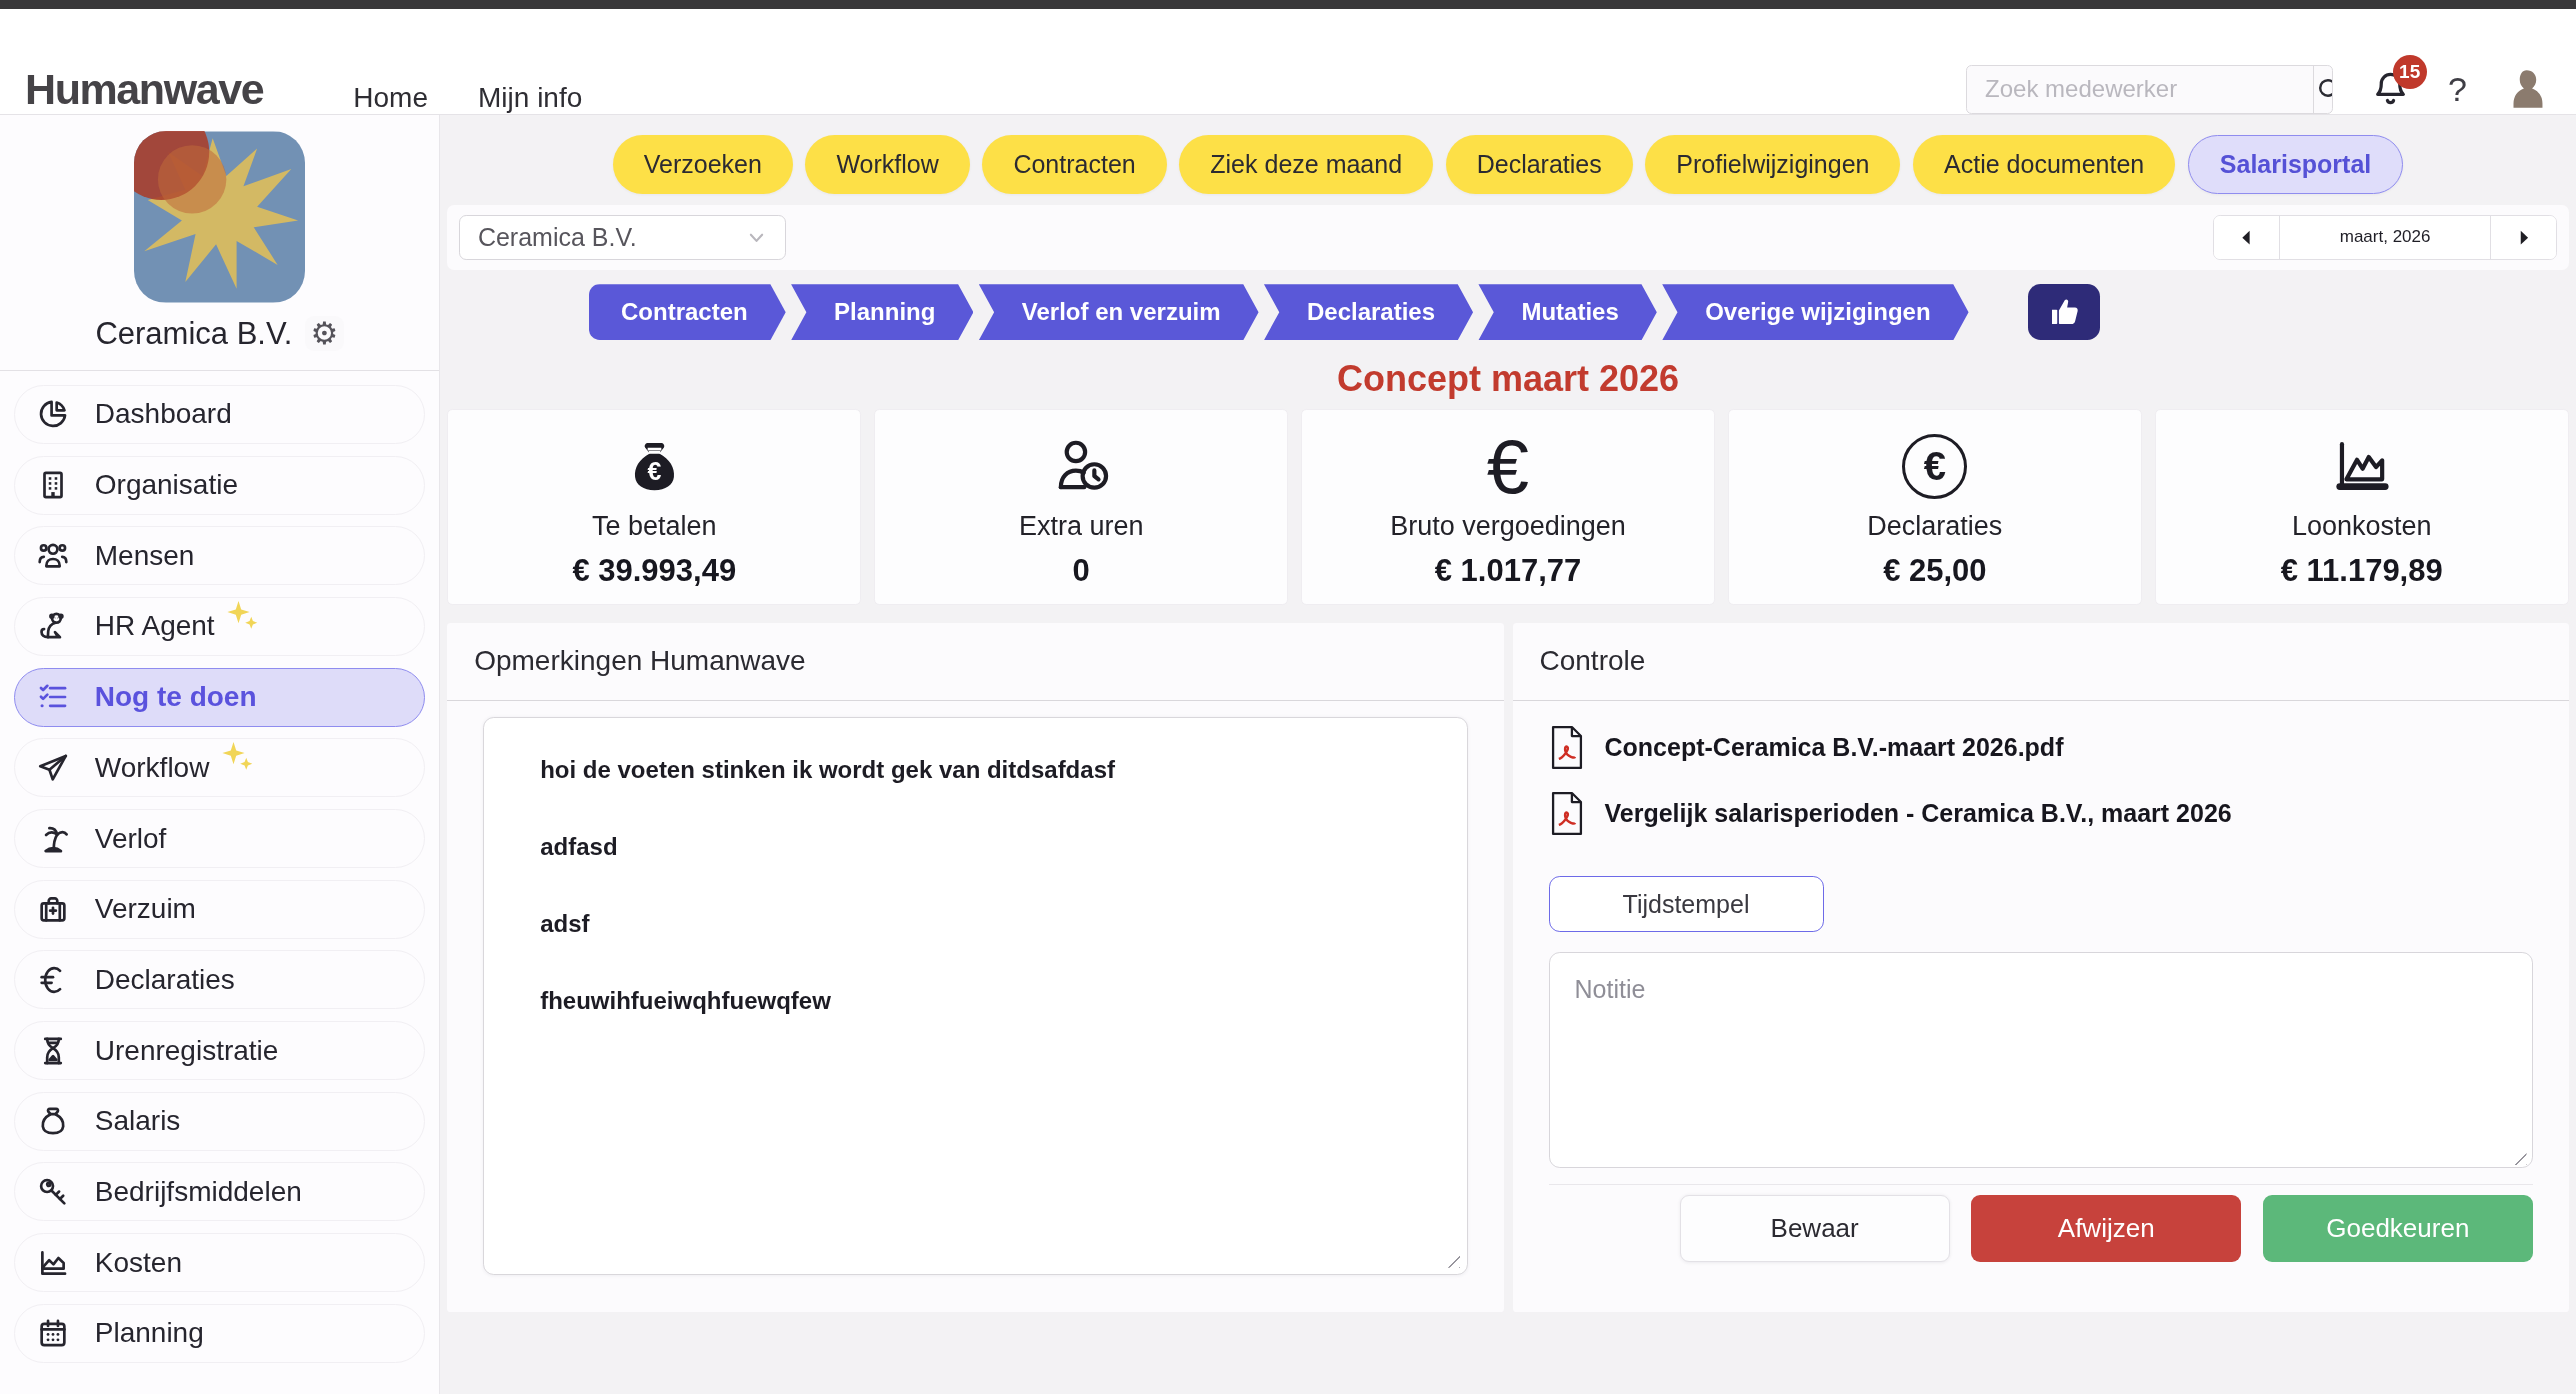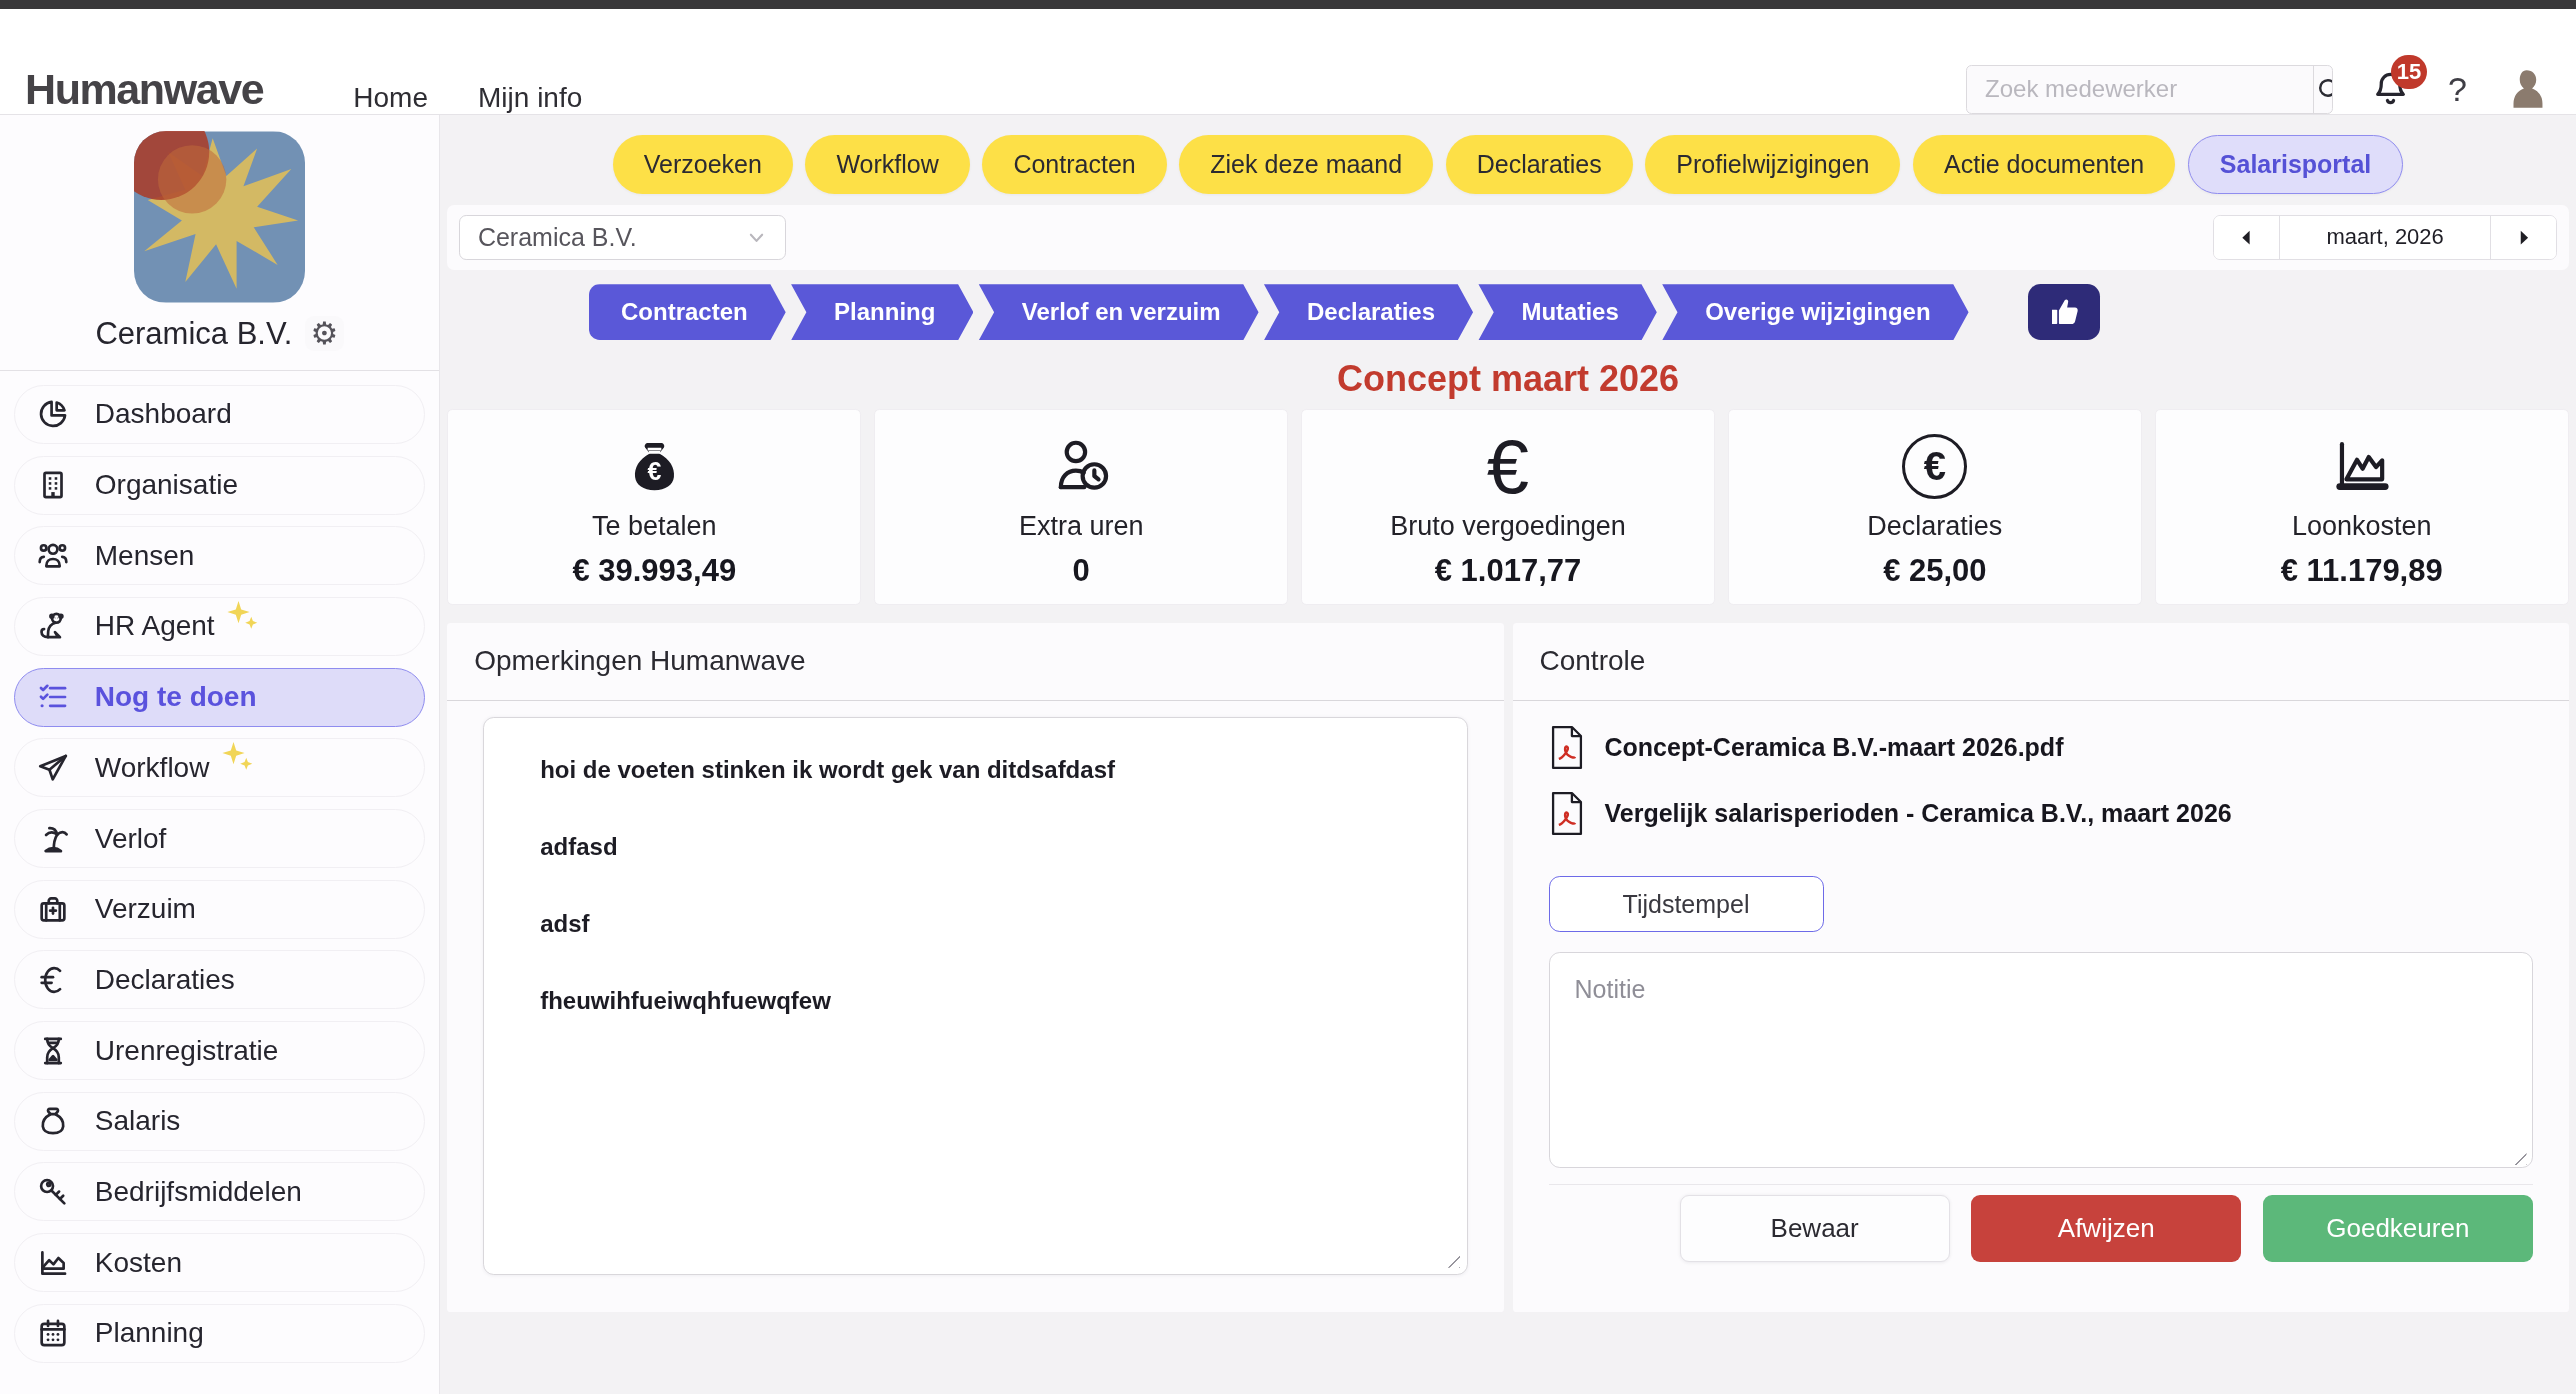--- a/index.html
+++ b/index.html
@@ -17,21 +17,21 @@
   .header-right { margin-left:auto; display:flex; align-items:center; gap:34px; }
   .search { display:flex; align-items:stretch; width:367px; height:49px;
     border:1.4px solid #dcdade; border-radius:5.4px; background:#fbfafc; overflow:hidden; }
   .search input { flex:1; border:none; outline:none; background:transparent;
     font-size:24px; padding:0 18px; color:#57555c; font-family:inherit; }
   .search input::placeholder { color:#b9b7be; }
   .search-btn { width:65px; border:none; border-left:1.4px solid #dcdade; background:transparent;
     display:flex; align-items:center; justify-content:center; cursor:pointer; }
   .bell { position:relative; width:47px; height:47px; display:flex; align-items:center; justify-content:center; cursor:pointer; }
   .badge { position:absolute; top:-10.8px; right:-12.6px; min-width:34px; height:34px; border-radius:18px;
-    background:#c0392b; color:#fff; font-size:22px; font-weight:bold;
+    background:#c0392b; color:#fff; font-size:19px; font-weight:bold;
     display:flex; align-items:center; justify-content:center; padding:0 5.4px; }
   .help { font-size:34px; color:#3f3e45; cursor:pointer; }
   .avatar { width:50px; height:50px; cursor:pointer; }
 
   .shell { display:flex; height:1279px; }
 
   
   aside { width:440px; background:#fdfcfe; border-right:0.9px solid #e8e6ea; overflow:hidden; flex:none; }
   .company-logo { width:171px; height:172px; margin:16px auto 0; border-radius:32px; overflow:hidden; cursor:pointer; }
   .company-row { margin-top:12.6px; display:flex; align-items:center; justify-content:center; gap:12.6px; }
@@ -58,21 +58,21 @@
   .tab.active { background:#dfddfa; border:1.8px solid #8f8cef; color:#5551d6; font-weight:700; }
 
   .filter-strip { margin:10.8px 7.2px 0; background:#fcfbfd; border-radius:7.2px; padding:10px 11.7px;
     display:flex; align-items:center; justify-content:space-between; }
   .company-select { width:327px; height:45px; background:#fff; border:0.9px solid #d8d6db; border-radius:7.2px;
     display:flex; align-items:center; justify-content:space-between; padding:0 14.4px 0 18px;
     font-size:25px; color:#57555c; cursor:pointer; }
   .period-nav { display:flex; height:45px; border:0.9px solid #e1dfe4; border-radius:7.2px; background:#fff; overflow:hidden; }
   .period-btn { width:65px; border:none; background:#fff; display:flex; align-items:center; justify-content:center; cursor:pointer; }
   .period-label { width:212px; border-left:0.9px solid #e1dfe4; border-right:0.9px solid #e1dfe4;
-    display:flex; align-items:center; justify-content:center; font-size:22px; color:#1f1e26; }
+    display:flex; align-items:center; justify-content:center; font-size:17px; color:#1f1e26; }
 
   .steps-row { margin:14.4px 7.2px 0 149px; display:flex; align-items:center; }
   .step { height:56px; background:#5a58d8; color:#fff; font-weight:700; font-size:24px;
     display:flex; align-items:center; padding:0 38px 0 43px; margin-right:5.4px; cursor:pointer;
     clip-path:polygon(0 0, calc(100% - 15.3px) 0, 100% 50%, calc(100% - 15.3px) 100%, 0 100%, 15.3px 50%); }
   .step.first { border-radius:10.8px 0 0 10.8px; padding-left:32px;
     clip-path:polygon(0 0, calc(100% - 15.3px) 0, 100% 50%, calc(100% - 15.3px) 100%, 0 100%); }
   .step.last { border-radius:0 10.8px 10.8px 0;
     clip-path:polygon(0 0, 100% 0, 100% 100%, 0 100%, 15.3px 50%); }
   .thumb-btn { margin-left:54px; width:72px; height:56px; border:none; border-radius:12.6px;

